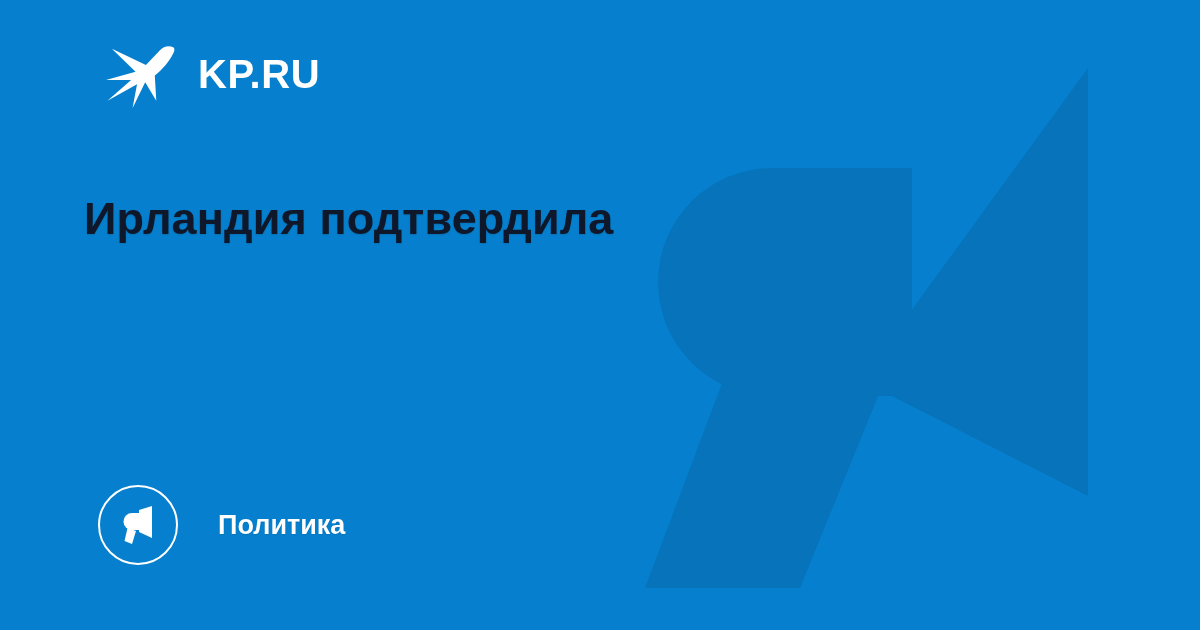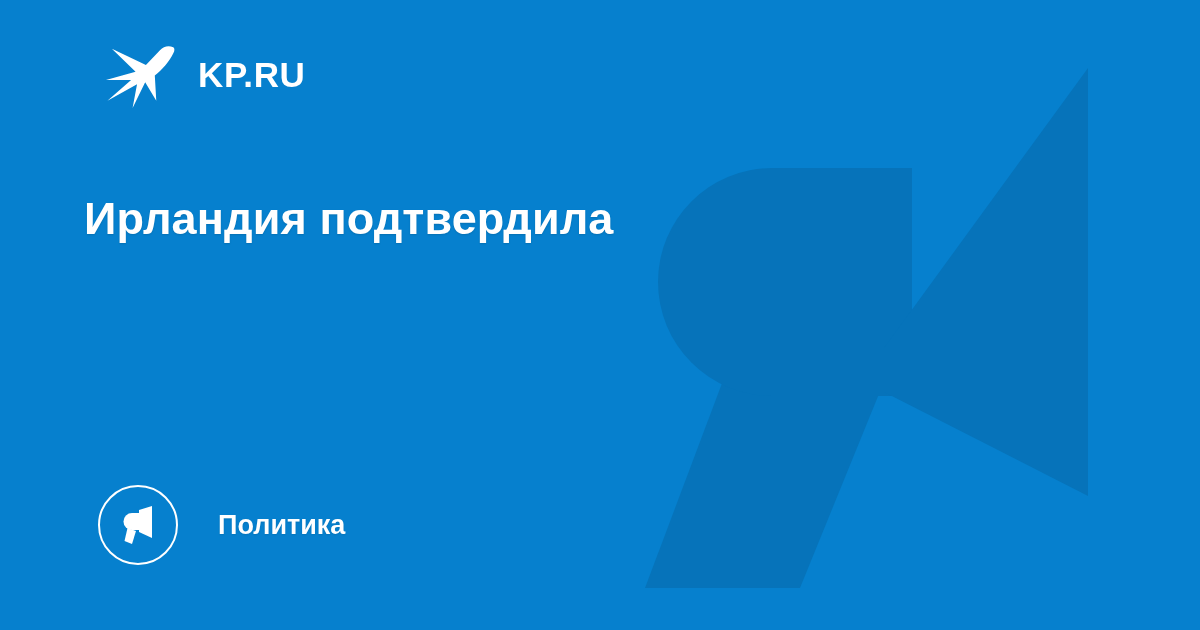--- a/index.html
+++ b/index.html
@@ -36,34 +36,34 @@
   }
   #brand-bird {
     width: 74px;
     height: 74px;
     display: block;
     flex: 0 0 auto;
   }
   #brand-name {
     margin-left: 21px;
     color: #ffffff;
-    font-size: 35px;
+    font-size: 40px;
     font-weight: bold;
     letter-spacing: 0.6px;
     line-height: 1;
     white-space: nowrap;
   }
   
   #headline {
     position: absolute;
     left: 84px;
     top: 190px;
     width: 860px;
     margin: 0;
-    color: #ffffff;
+    color: #0f172a;
     font-size: 45px;
     font-weight: bold;
     line-height: 58px;
     letter-spacing: 0.1px;
     text-shadow: 0 1px 2px rgba(0,0,0,0.13);
   }
   #headline .hl-line {
     display: block;
     white-space: nowrap;
   }

